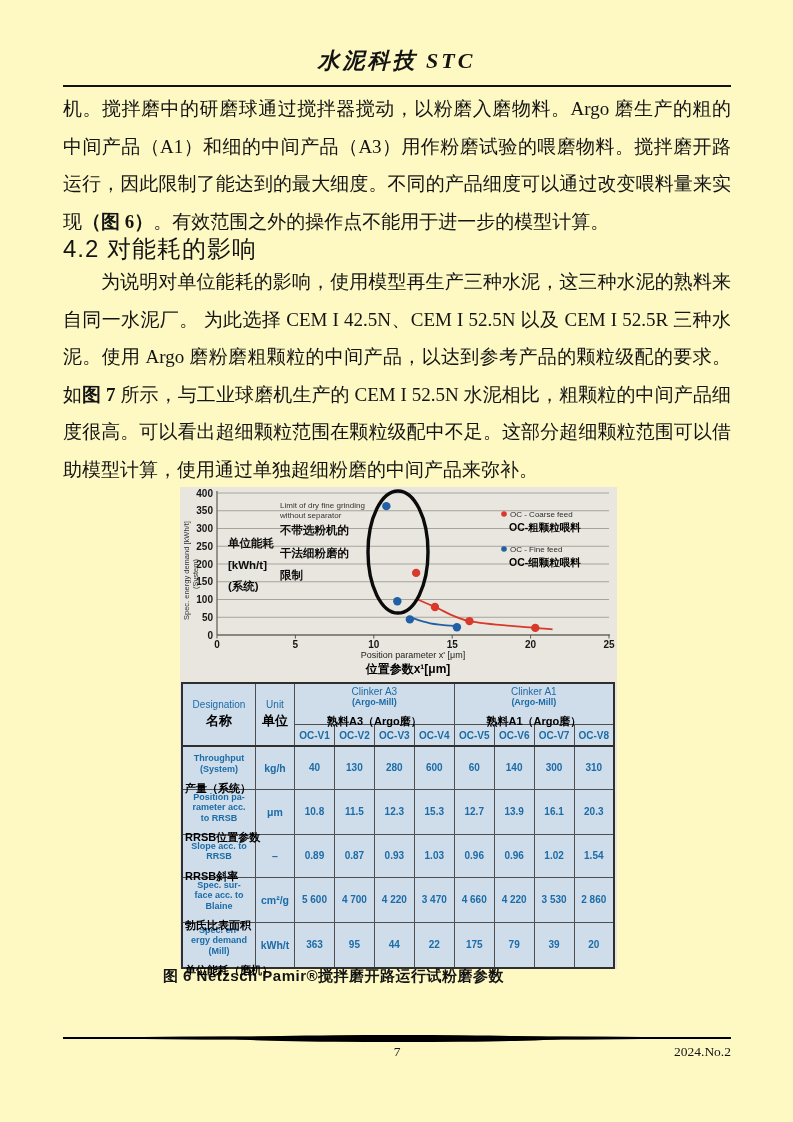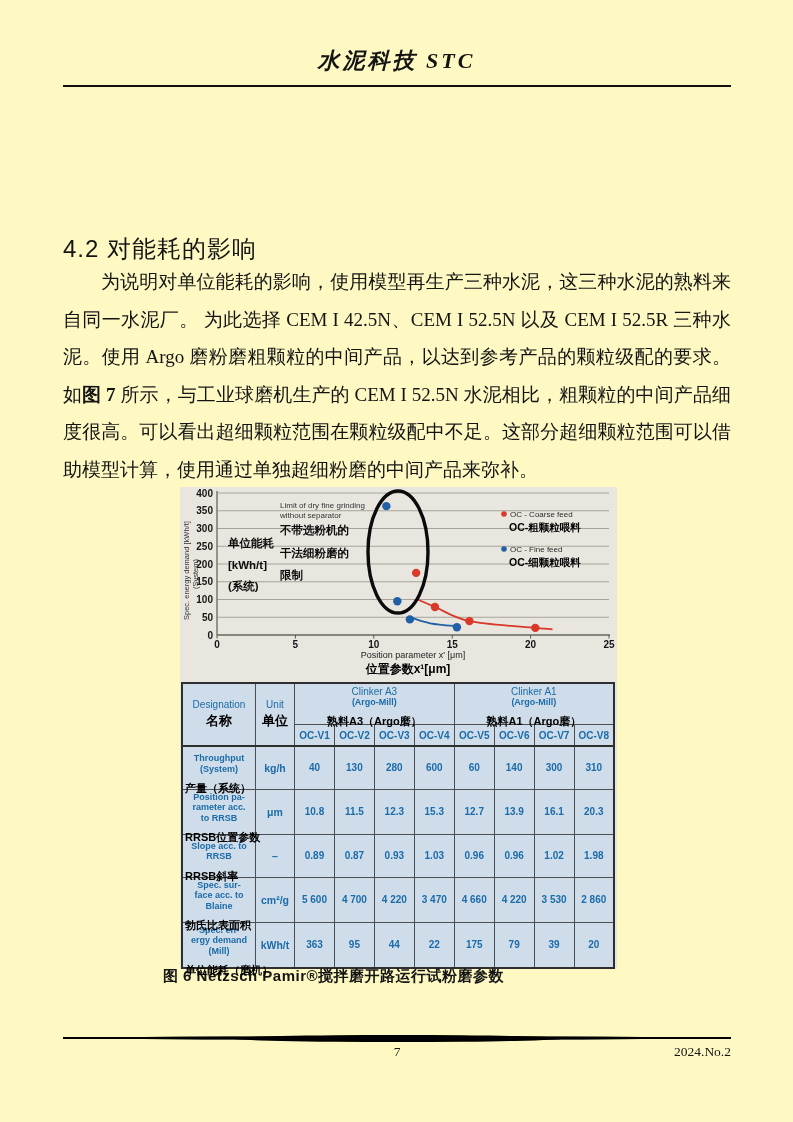--- a/index.html
+++ b/index.html
@@ -50,20 +50,21 @@
 </style>
 </head>
 <body>
 
 <div class="page">
   <div class="header">
     <span class="header-title">水泥科技 STC</span>
   </div>
   <div class="header-rule"></div>
 
+  <div class="body-text" id="para1"><span>机。搅拌磨中的研磨球通过搅拌器搅动，以粉磨入磨物料。Argo 磨生产的粗的中间产品（A1）和细的中间产品（A3）用作粉磨试验的喂磨物料。搅拌磨开路运行，因此限制了能达到的最大细度。不同的产品细度可以通过改变喂料量来实现</span><span class="bold">（图 6）</span><span>。有效范围之外的操作点不能用于进一步的模型计算。</span></div>
 
   <div class="section-heading">4.2  对能耗的影响</div>
 
   <div class="body-text" id="para2"><span>为说明对单位能耗的影响，使用模型再生产三种水泥，这三种水泥的熟料来自同一水泥厂。  为此选择 CEM I 42.5N、CEM I 52.5N 以及 CEM I 52.5R 三种水泥。使用 Argo 磨粉磨粗颗粒的中间产品，以达到参考产品的颗粒级配的要求。如</span><span class="bold">图 7 </span><span>所示，与工业球磨机生产的 CEM I 52.5N 水泥相比，粗颗粒的中间产品细度很高。可以看出超细颗粒范围在颗粒级配中不足。这部分超细颗粒范围可以借助模型计算，使用通过单独超细粉磨的中间产品来弥补。</span></div>
 
   <div class="figure">
     <svg id="chart" width="437" height="192" viewBox="0 0 437 192">
         <rect x="0" y="0" width="437" height="192" fill="#e9e6df"></rect>
         <text x="33" y="151.5" text-anchor="end" font-size="10" font-weight="bold" fill="#151515">0</text>
         <line x1="37" x2="429" y1="130.25" y2="130.25" stroke="#a6a49a" stroke-width="1"></line>
@@ -200,21 +201,21 @@
               <span class="cn-label">RRSB斜率</span>
             </td>
             <td class="unitcell">–</td>
             <td class="valcell">0.89</td>
             <td class="valcell">0.87</td>
             <td class="valcell">0.93</td>
             <td class="valcell">1.03</td>
             <td class="valcell">0.96</td>
             <td class="valcell">0.96</td>
             <td class="valcell">1.02</td>
-            <td class="valcell">1.98</td>
+            <td class="valcell">1.54</td>
           </tr>
           <tr>
             <td class="lblcell">
               <span class="en-label">Spec. sur-
 face acc. to
 Blaine</span>
               <span class="cn-label">勃氏比表面积</span>
             </td>
             <td class="unitcell">cm²/g</td>
             <td class="valcell">5 600</td>

